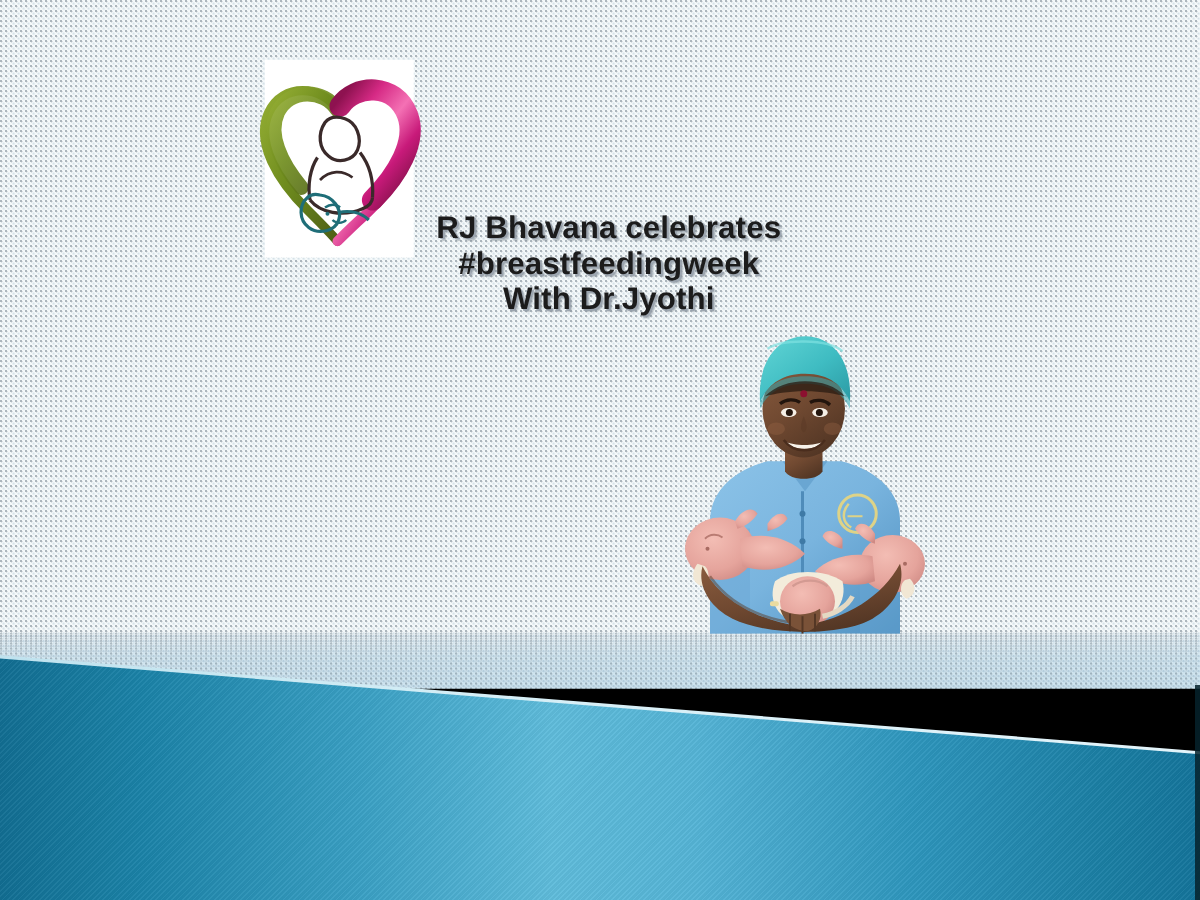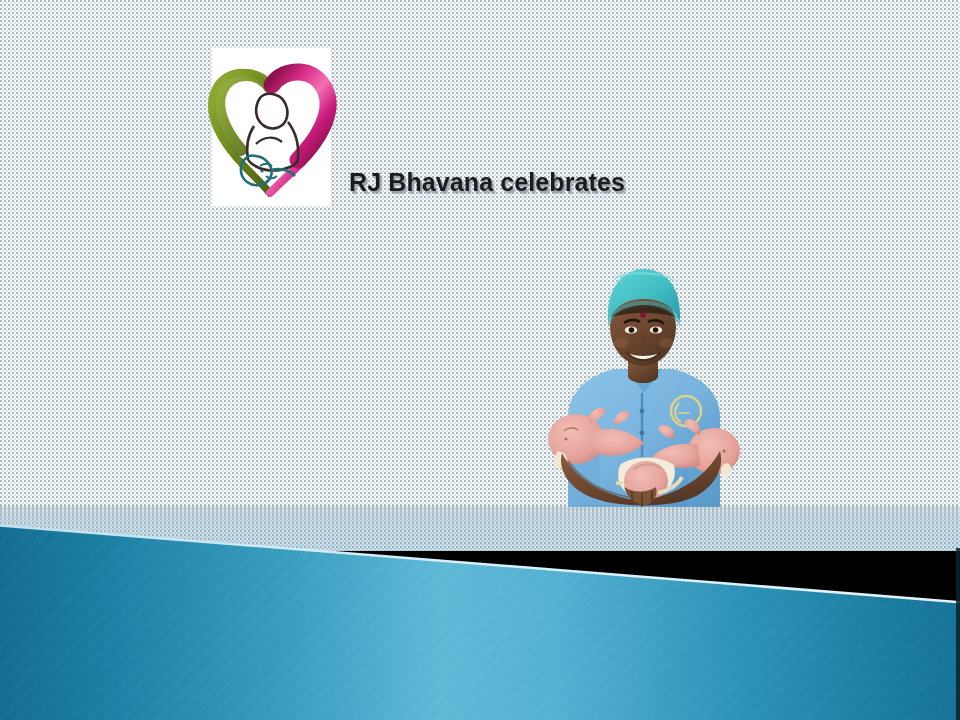--- a/index.html
+++ b/index.html
@@ -316,15 +316,17 @@
       <path d="M104 226 L104 240" stroke="#543725" stroke-width="1.6"></path>
       <path d="M114 228 L114 242" stroke="#543725" stroke-width="1.6"></path>
       <path d="M124 226 L124 240" stroke="#543725" stroke-width="1.6"></path>
 
       <rect x="88" y="216" width="7" height="4" rx="1.6" fill="#e9dba0"></rect>
     </svg>
   </div>
 
   <div class="title-block">
     <div class="title-line">RJ Bhavana celebrates</div>
+    <div class="title-line">#breastfeedingweek</div>
+    <div class="title-line">With Dr.Jyothi</div>
   </div>
 
 </div>
 
 </body></html>

